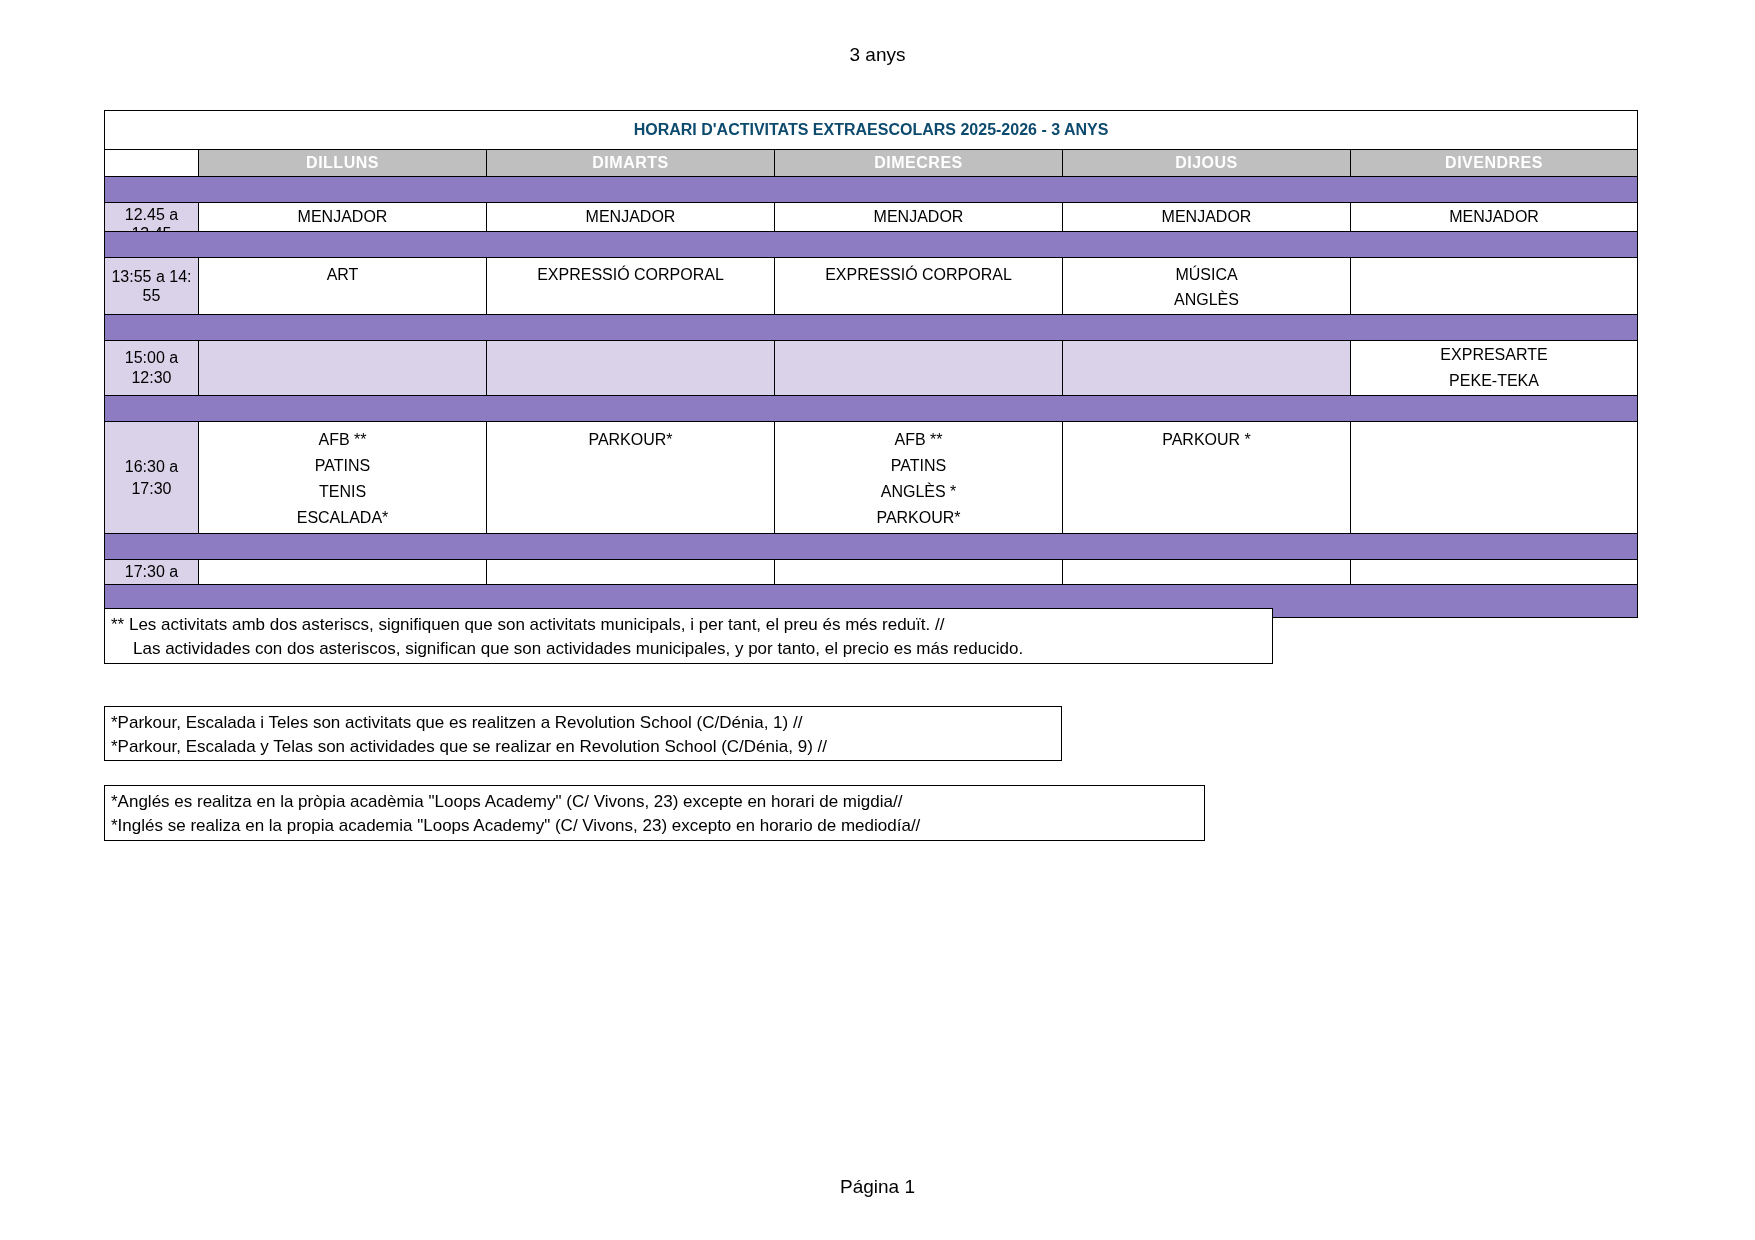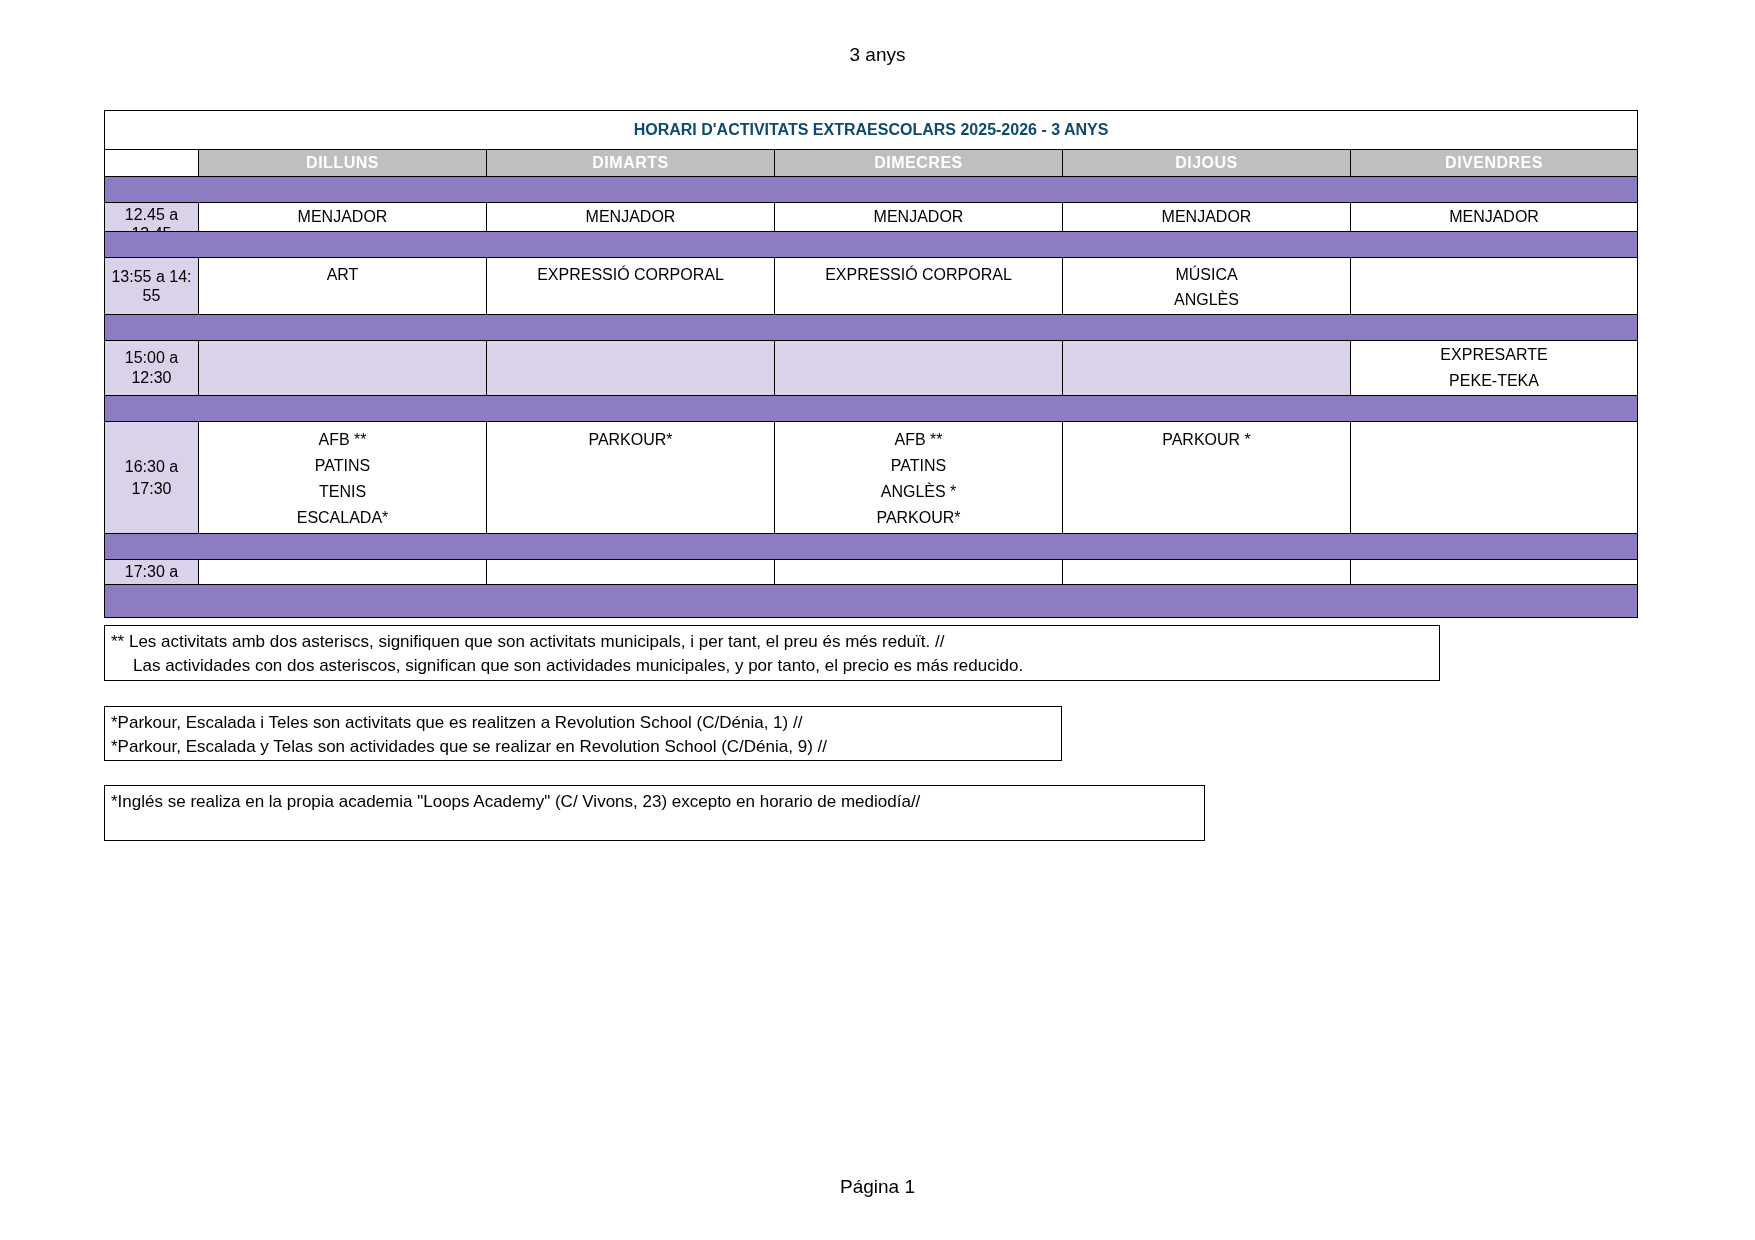--- a/index.html
+++ b/index.html
@@ -76,21 +76,21 @@
     position: absolute;
     border: 1.7px solid #000;
     background: #fff;
     font-size: 17px;
     line-height: 24px;
     padding: 4px 8px 0 6px;
     box-sizing: border-box;
     overflow: hidden;
     white-space: nowrap;
   }
-  #note1 { left: 104px; top: 625px; width: 1336px; height: 56px; }
+  #note1 { left: 104px; top: 608px; width: 1169px; height: 56px; }
   #note2 { left: 104px; top: 706px; width: 958px;  height: 55px; }
   #note3 { left: 104px; top: 785px; width: 1101px; height: 56px; }
   .indent { padding-left: 22px; }
 </style>
 </head>
 <body>
 
 <div class="page">
 
   <div class="top-label">3 anys</div>
@@ -224,18 +224,19 @@
     <div>** Les activitats amb dos asteriscs, signifiquen que son activitats municipals, i per tant, el preu és més reduït. //</div>
     <div class="indent">Las actividades con dos asteriscos, significan que son actividades municipales, y por tanto, el precio es más reducido.</div>
   </div>
 
   <div class="note" id="note2">
     <div>*Parkour, Escalada i Teles son activitats que es realitzen a Revolution School (C/Dénia, 1) //</div>
     <div>*Parkour, Escalada y Telas son actividades que se realizar en Revolution School (C/Dénia, 9) //</div>
   </div>
 
   <div class="note" id="note3">
+    <div>*Anglés es realitza en la pròpia acadèmia "Loops Academy" (C/ Vivons, 23) excepte en horari de migdia//</div>
     <div>*Inglés se realiza en la propia academia "Loops Academy" (C/ Vivons, 23) excepto en horario de mediodía//</div>
   </div>
 
   <div class="footer-label">Página 1</div>
 
 </div>
 
 </body></html>

